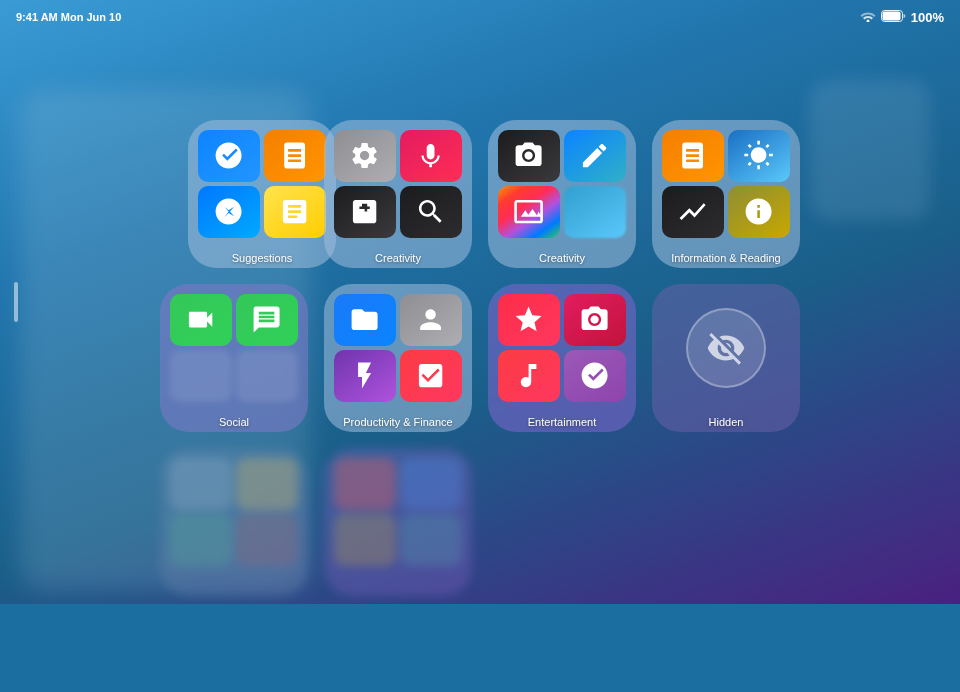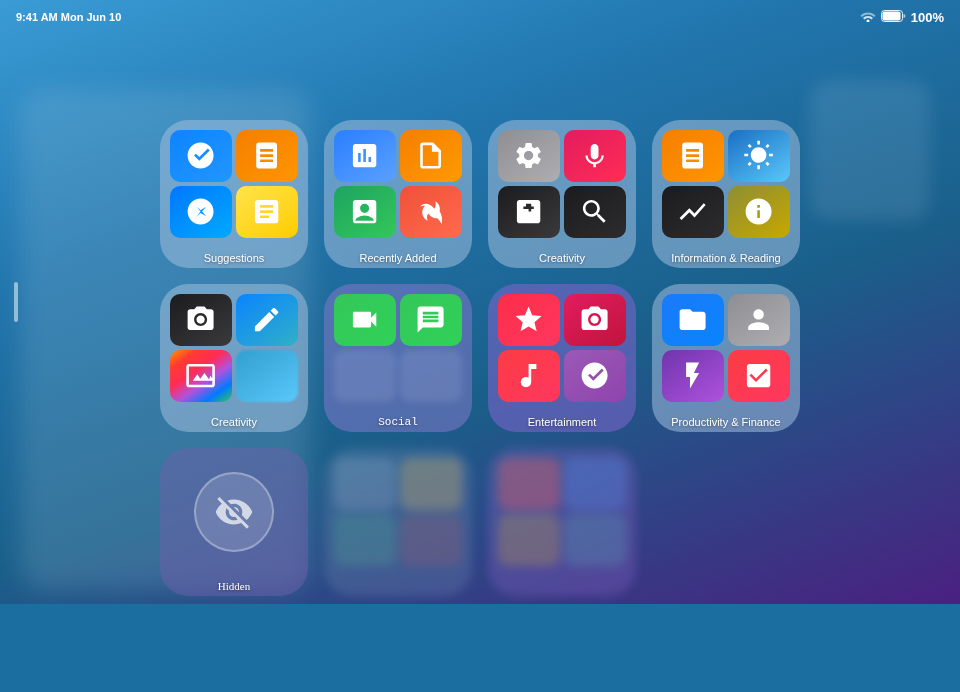--- a/index.html
+++ b/index.html
@@ -140,30 +140,30 @@
       font-weight: 400;
       text-align: center;
       margin-top: 4px;
       position: absolute;
       bottom: 4px;
       left: 0; right: 0;
       text-shadow: 0 1px 3px rgba(0,0,0,0.4);
     }
 
     
-    .folder-suggestions { background: rgba(160,190,220,0.55); }
+    .folder-suggestions { background: rgba(160,190,220,0.55); margin-left: 28px; }
     .folder-recently { background: rgba(160,190,220,0.55); }
     .folder-utilities { background: rgba(160,190,220,0.55); }
     .folder-info { background: rgba(160,190,220,0.55); }
     .folder-creativity { background: rgba(160,190,220,0.55); }
     .folder-enterprise { background: rgba(130,160,200,0.5); }
     .folder-social { background: rgba(140,130,200,0.6); }
     .folder-entertainment { background: rgba(130,110,200,0.6); }
     .folder-productivity { background: rgba(160,190,220,0.55); }
-    .folder-hidden { background: rgba(130,120,180,0.5); font-family: Liberation Serif, serif; }
+    .folder-hidden { background: rgba(130,120,180,0.5); }
 
     
     .mini-icon {
       width: 100%;
       height: 100%;
       border-radius: 10px;
       display: flex;
       align-items: center;
       justify-content: center;
       font-size: 18px;
@@ -268,45 +268,20 @@
         </div>
         <div class="mini-icon icon-notes">
           <svg class="svg-icon" viewBox="0 0 24 24" fill="white">
               <path d="M19 3H5c-1.1 0-2 .9-2 2v14c0 1.1.9 2 2 2h14c1.1 0 2-.9 2-2V5c0-1.1-.9-2-2-2zm-5 14H7v-2h7v2zm3-4H7v-2h10v2zm0-4H7V7h10v2z"></path>
             </svg>
         </div>
       </div>
       <span class="folder-label">Suggestions</span>
     </div>
 
-    <div class="app-folder folder-recently">
-      <div class="folder-inner">
-        <div class="mini-icon icon-keynote">
-          <svg class="svg-icon" viewBox="0 0 24 24" fill="white">
-              <path d="M19 3H5c-1.1 0-2 .9-2 2v14c0 1.1.9 2 2 2h14c1.1 0 2-.9 2-2V5c0-1.1-.9-2-2-2zM9 17H7v-7h2v7zm4 0h-2V7h2v10zm4 0h-2v-4h2v4z"></path>
-            </svg>
-        </div>
-        <div class="mini-icon icon-pages">
-          <svg class="svg-icon" viewBox="0 0 24 24" fill="white">
-              <path d="M14 2H6c-1.1 0-1.99.9-1.99 2L4 20c0 1.1.89 2 1.99 2H18c1.1 0 2-.9 2-2V8l-6-6zM6 20V4h7v5h5v11H6z"></path>
-            </svg>
-        </div>
-        <div class="mini-icon icon-numbers">
-          <svg class="svg-icon" viewBox="0 0 24 24" fill="white">
-              <path d="M19 3H5c-1.1 0-2 .9-2 2v14c0 1.1.9 2 2 2h14c1.1 0 2-.9 2-2V5c0-1.1-.9-2-2-2zm-7 3c1.93 0 3.5 1.57 3.5 3.5S13.93 13 12 13s-3.5-1.57-3.5-3.5S10.07 6 12 6zm7 13H5v-.23c0-.62.28-1.2.76-1.58C7.47 15.82 9.64 15 12 15s4.53.82 6.24 2.19c.48.38.76.97.76 1.58V19z"></path>
-            </svg>
-        </div>
-        <div class="mini-icon icon-swift">
-          <svg class="svg-icon" viewBox="0 0 24 24" fill="white">
-              <path d="M18.93 11.82C19.85 9.03 18.4 5.71 15.67 4c.61 2.05.33 4.17-.76 5.87C13.3 7.62 11.06 6.13 8.58 6c-1.9-.1-3.58.65-4.58 2.1 1.14-.55 2.46-.78 3.76-.6-1.28 1.18-2.05 2.8-2.18 4.56-.22 2.97 1.52 5.76 4.33 6.84-.55-.9-.8-1.95-.7-3.02.08-.88.42-1.69.98-2.34.96 1.5 2.38 2.66 4.04 3.24.97.35 1.98.48 2.97.4C19.3 18.86 20.5 22 20.5 22s1.4-5.54-1.57-10.18z"></path>
-            </svg>
-        </div>
-      </div>
-      <span class="folder-label">Recently Added</span>
-    </div>
 
     <div class="app-folder folder-utilities">
       <div class="folder-inner">
         <div class="mini-icon icon-settings">
           <svg class="svg-icon" viewBox="0 0 24 24" fill="white">
               <path d="M19.14 12.94c.04-.3.06-.61.06-.94 0-.32-.02-.64-.07-.94l2.03-1.58c.18-.14.23-.41.12-.61l-1.92-3.32c-.12-.22-.37-.29-.59-.22l-2.39.96c-.5-.38-1.03-.7-1.62-.94l-.36-2.54c-.04-.24-.24-.41-.48-.41h-3.84c-.24 0-.43.17-.47.41l-.36 2.54c-.59.24-1.13.57-1.62.94l-2.39-.96c-.22-.08-.47 0-.59.22L2.74 8.87c-.12.21-.08.47.12.61l2.03 1.58c-.05.3-.09.63-.09.94s.02.64.07.94l-2.03 1.58c-.18.14-.23.41-.12.61l1.92 3.32c.12.22.37.29.59.22l2.39-.96c.5.38 1.03.7 1.62.94l.36 2.54c.05.24.24.41.48.41h3.84c.24 0 .44-.17.47-.41l.36-2.54c.59-.24 1.13-.56 1.62-.94l2.39.96c.22.08.47 0 .59-.22l1.92-3.32c.12-.22.07-.47-.12-.61l-2.01-1.58zM12 15.6c-1.98 0-3.6-1.62-3.6-3.6s1.62-3.6 3.6-3.6 3.6 1.62 3.6 3.6-1.62 3.6-3.6 3.6z"></path>
             </svg>
         </div>
         <div class="mini-icon icon-soundrecog">
           <svg class="svg-icon" viewBox="0 0 24 24" fill="white">
@@ -320,20 +295,43 @@
         </div>
         <div class="mini-icon" style="background:linear-gradient(145deg,#1c1c1e,#2c2c2e)">
           <svg class="svg-icon" viewBox="0 0 24 24" fill="white">
               <path d="M15.5 14h-.79l-.28-.27C15.41 12.59 16 11.11 16 9.5 16 5.91 13.09 3 9.5 3S3 5.91 3 9.5 5.91 16 9.5 16c1.61 0 3.09-.59 4.23-1.57l.27.28v.79l5 4.99L20.49 19l-4.99-5zm-6 0C7.01 14 5 11.99 5 9.5S7.01 5 9.5 5 14 7.01 14 9.5 11.99 14 9.5 14z"></path>
             </svg>
         </div>
       </div>
       <span class="folder-label">Creativity</span>
     </div>
 
+    <div class="app-folder folder-creativity">
+      <div class="folder-inner">
+        <div class="mini-icon icon-camera">
+          <svg class="svg-icon" viewBox="0 0 24 24" fill="white">
+              <path d="M12 15.2c-1.77 0-3.2-1.43-3.2-3.2s1.43-3.2 3.2-3.2 3.2 1.43 3.2 3.2-1.43 3.2-3.2 3.2zM9 2L7.17 4H4c-1.1 0-2 .9-2 2v12c0 1.1.9 2 2 2h16c1.1 0 2-.9 2-2V6c0-1.1-.9-2-2-2h-3.17L15 2H9zm3 15c-2.76 0-5-2.24-5-5s2.24-5 5-5 5 2.24 5 5-2.24 5-5 5z"></path>
+            </svg>
+        </div>
+        <div class="mini-icon icon-freeform">
+          <svg class="svg-icon" viewBox="0 0 24 24" fill="white">
+              <path d="M3 17.25V21h3.75L17.81 9.94l-3.75-3.75L3 17.25zM20.71 7.04c.39-.39.39-1.02 0-1.41l-2.34-2.34c-.39-.39-1.02-.39-1.41 0l-1.83 1.83 3.75 3.75 1.83-1.83z"></path>
+            </svg>
+        </div>
+        <div class="mini-icon icon-photos">
+          <svg class="svg-icon" viewBox="0 0 24 24" fill="white">
+              <path d="M21 3H3C2 3 1 4 1 5v14c0 1.1.9 2 2 2h18c1 0 2-1 2-2V5c0-1-1-2-2-2zm0 16H3V5h18v14zm-2.5-4L15 10l-3.25 4.35L9.5 11l-3.5 5h16l-2.5-4z"></path>
+            </svg>
+        </div>
+        <div class="mini-icon" style="background:linear-gradient(145deg,#30a0d0,#5ac8fa);filter:blur(1px);">
+        </div>
+      </div>
+      <span class="folder-label">Creativity</span>
+    </div>
+
     <div class="app-folder folder-info">
       <div class="folder-inner">
         <div class="mini-icon icon-books2">
           <svg class="svg-icon" viewBox="0 0 24 24" fill="white">
               <path d="M18 2H6c-1.1 0-2 .9-2 2v16c0 1.1.9 2 2 2h12c1.1 0 2-.9 2-2V4c0-1.1-.9-2-2-2zm-1 15H7v-2h10v2zm0-4H7v-2h10v2zm0-4H7V7h10v2z"></path>
             </svg>
         </div>
         <div class="mini-icon icon-weather">
           <svg class="svg-icon" viewBox="0 0 24 24" fill="white">
               <path d="M6.76 4.84l-1.8-1.79-1.41 1.41 1.79 1.79 1.42-1.41zM4 10.5H1v2h3v-2zm9-9.95h-2V3.5h2V.55zm7.45 3.91l-1.41-1.41-1.79 1.79 1.41 1.41 1.79-1.79zm-3.21 13.7l1.79 1.8 1.41-1.41-1.8-1.79-1.4 1.4zM20 10.5v2h3v-2h-3zm-8-5c-3.31 0-6 2.69-6 6s2.69 6 6 6 6-2.69 6-6-2.69-6-6-6zm-1 16.95h2V19.5h-2v2.95zm-7.45-3.91l1.41 1.41 1.79-1.8-1.41-1.41-1.79 1.8z"></path>
@@ -346,62 +344,65 @@
         </div>
         <div class="mini-icon" style="background:linear-gradient(145deg,#8e8e35,#c8a800)">
           <svg class="svg-icon" viewBox="0 0 24 24" fill="white">
               <path d="M12 2C6.48 2 2 6.48 2 12s4.48 10 10 10 10-4.48 10-10S17.52 2 12 2zm1 15h-2v-6h2v6zm0-8h-2V7h2v2z"></path>
             </svg>
         </div>
       </div>
       <span class="folder-label">Information &amp; Reading</span>
     </div>
 
-    <div class="app-folder folder-creativity">
-      <div class="folder-inner">
-        <div class="mini-icon icon-camera">
-          <svg class="svg-icon" viewBox="0 0 24 24" fill="white">
-              <path d="M12 15.2c-1.77 0-3.2-1.43-3.2-3.2s1.43-3.2 3.2-3.2 3.2 1.43 3.2 3.2-1.43 3.2-3.2 3.2zM9 2L7.17 4H4c-1.1 0-2 .9-2 2v12c0 1.1.9 2 2 2h16c1.1 0 2-.9 2-2V6c0-1.1-.9-2-2-2h-3.17L15 2H9zm3 15c-2.76 0-5-2.24-5-5s2.24-5 5-5 5 2.24 5 5-2.24 5-5 5z"></path>
-            </svg>
-        </div>
-        <div class="mini-icon icon-freeform">
-          <svg class="svg-icon" viewBox="0 0 24 24" fill="white">
-              <path d="M3 17.25V21h3.75L17.81 9.94l-3.75-3.75L3 17.25zM20.71 7.04c.39-.39.39-1.02 0-1.41l-2.34-2.34c-.39-.39-1.02-.39-1.41 0l-1.83 1.83 3.75 3.75 1.83-1.83z"></path>
-            </svg>
-        </div>
-        <div class="mini-icon icon-photos">
-          <svg class="svg-icon" viewBox="0 0 24 24" fill="white">
-              <path d="M21 3H3C2 3 1 4 1 5v14c0 1.1.9 2 2 2h18c1 0 2-1 2-2V5c0-1-1-2-2-2zm0 16H3V5h18v14zm-2.5-4L15 10l-3.25 4.35L9.5 11l-3.5 5h16l-2.5-4z"></path>
-            </svg>
-        </div>
-        <div class="mini-icon" style="background:linear-gradient(145deg,#30a0d0,#5ac8fa);filter:blur(1px);">
-        </div>
-      </div>
-      <span class="folder-label">Creativity</span>
-    </div>
-
-
-    <div class="app-folder folder-social" style="background:rgba(130,120,200,0.55);font-family:Liberation Mono, monospace;">
+
+    <div class="app-folder folder-social" style="background:rgba(130,120,200,0.55);">
       <div class="folder-inner">
         <div class="mini-icon icon-facetime">
           <svg class="svg-icon" viewBox="0 0 24 24" fill="white">
               <path d="M17 10.5V7c0-.55-.45-1-1-1H4c-.55 0-1 .45-1 1v10c0 .55.45 1 1 1h12c.55 0 1-.45 1-1v-3.5l4 4v-11l-4 4z"></path>
             </svg>
         </div>
         <div class="mini-icon icon-messages">
           <svg class="svg-icon" viewBox="0 0 24 24" fill="white">
               <path d="M20 2H4c-1.1 0-2 .9-2 2v18l4-4h14c1.1 0 2-.9 2-2V4c0-1.1-.9-2-2-2zm-2 12H6v-2h12v2zm0-3H6V9h12v2zm0-3H6V6h12v2z"></path>
             </svg>
         </div>
         <div class="mini-icon" style="background:rgba(255,255,255,0.1);filter:blur(3px);"></div>
         <div class="mini-icon" style="background:rgba(255,255,255,0.1);filter:blur(3px);"></div>
       </div>
       <span class="folder-label">Social</span>
     </div>
 
+    <div class="app-folder folder-productivity">
+      <div class="folder-inner">
+        <div class="mini-icon icon-files">
+          <svg class="svg-icon" viewBox="0 0 24 24" fill="white">
+              <path d="M10 4H4c-1.1 0-1.99.9-1.99 2L2 18c0 1.1.9 2 2 2h16c1.1 0 2-.9 2-2V8c0-1.1-.9-2-2-2h-8l-2-2z"></path>
+            </svg>
+        </div>
+        <div class="mini-icon icon-contacts">
+          <svg class="svg-icon" viewBox="0 0 24 24" fill="white">
+              <path d="M12 12c2.21 0 4-1.79 4-4s-1.79-4-4-4-4 1.79-4 4 1.79 4 4 4zm0 2c-2.67 0-8 1.34-8 4v2h16v-2c0-2.66-5.33-4-8-4z"></path>
+            </svg>
+        </div>
+        <div class="mini-icon icon-shortcuts">
+          <svg class="svg-icon" viewBox="0 0 24 24" fill="white">
+              <path d="M7 2v11h3v9l7-12h-4l4-8z"></path>
+            </svg>
+        </div>
+        <div class="mini-icon icon-reminders">
+          <svg class="svg-icon" viewBox="0 0 24 24" fill="white">
+              <path d="M19 3H5c-1.1 0-2 .9-2 2v14c0 1.1.9 2 2 2h14c1.1 0 2-.9 2-2V5c0-1.1-.9-2-2-2zm-9 14l-5-5 1.41-1.41L10 14.17l7.59-7.59L19 8l-9 9z"></path>
+            </svg>
+        </div>
+      </div>
+      <span class="folder-label">Productivity &amp; Finance</span>
+    </div>
+
     <div class="app-folder folder-entertainment" style="background:rgba(120,100,200,0.6);">
       <div class="folder-inner">
         <div class="mini-icon" style="background:linear-gradient(145deg,#fc2d48,#ff375f)">
           <svg class="svg-icon" viewBox="0 0 24 24" fill="white">
               <path d="M12 17.27L18.18 21l-1.64-7.03L22 9.24l-7.19-.61L12 2 9.19 8.63 2 9.24l5.46 4.73L5.82 21z"></path>
             </svg>
         </div>
         <div class="mini-icon" style="background:linear-gradient(145deg,#e31c5f,#c0143c)">
           <svg class="svg-icon" viewBox="0 0 24 24" fill="white">
               <path d="M12 15.2c-1.77 0-3.2-1.43-3.2-3.2s1.43-3.2 3.2-3.2 3.2 1.43 3.2 3.2-1.43 3.2-3.2 3.2zM9 2L7.17 4H4c-1.1 0-2 .9-2 2v12c0 1.1.9 2 2 2h16c1.1 0 2-.9 2-2V6c0-1.1-.9-2-2-2h-3.17L15 2H9zm3 15c-2.76 0-5-2.24-5-5s2.24-5 5-5 5 2.24 5 5-2.24 5-5 5z"></path>
@@ -412,46 +413,20 @@
               <path d="M12 3v10.55c-.59-.34-1.27-.55-2-.55-2.21 0-4 1.79-4 4s1.79 4 4 4 4-1.79 4-4V7h4V3h-6z"></path>
             </svg>
         </div>
         <div class="mini-icon icon-podcasts">
           <svg class="svg-icon" viewBox="0 0 24 24" fill="white">
               <path d="M12 2C6.48 2 2 6.48 2 12s4.48 10 10 10 10-4.48 10-10S17.52 2 12 2zm-1 14l-4-4 1.41-1.41L11 13.17l6.59-6.59L19 8l-8 8z"></path>
             </svg>
         </div>
       </div>
       <span class="folder-label">Entertainment</span>
-    </div>
-
-    <div class="app-folder folder-productivity">
-      <div class="folder-inner">
-        <div class="mini-icon icon-files">
-          <svg class="svg-icon" viewBox="0 0 24 24" fill="white">
-              <path d="M10 4H4c-1.1 0-1.99.9-1.99 2L2 18c0 1.1.9 2 2 2h16c1.1 0 2-.9 2-2V8c0-1.1-.9-2-2-2h-8l-2-2z"></path>
-            </svg>
-        </div>
-        <div class="mini-icon icon-contacts">
-          <svg class="svg-icon" viewBox="0 0 24 24" fill="white">
-              <path d="M12 12c2.21 0 4-1.79 4-4s-1.79-4-4-4-4 1.79-4 4 1.79 4 4 4zm0 2c-2.67 0-8 1.34-8 4v2h16v-2c0-2.66-5.33-4-8-4z"></path>
-            </svg>
-        </div>
-        <div class="mini-icon icon-shortcuts">
-          <svg class="svg-icon" viewBox="0 0 24 24" fill="white">
-              <path d="M7 2v11h3v9l7-12h-4l4-8z"></path>
-            </svg>
-        </div>
-        <div class="mini-icon icon-reminders">
-          <svg class="svg-icon" viewBox="0 0 24 24" fill="white">
-              <path d="M19 3H5c-1.1 0-2 .9-2 2v14c0 1.1.9 2 2 2h14c1.1 0 2-.9 2-2V5c0-1.1-.9-2-2-2zm-9 14l-5-5 1.41-1.41L10 14.17l7.59-7.59L19 8l-9 9z"></path>
-            </svg>
-        </div>
-      </div>
-      <span class="folder-label">Productivity &amp; Finance</span>
     </div>
 
     <div class="app-folder folder-hidden" style="background:rgba(110,95,170,0.5);">
       <div style="position:absolute;top:0;left:0;right:0;height:128px;border-radius:28px 28px 0 0;display:flex;align-items:center;justify-content:center;">
         <div style="width:80px;height:80px;border-radius:50%;background:rgba(255,255,255,0.15);display:flex;align-items:center;justify-content:center;border:2px solid rgba(255,255,255,0.3);">
           <svg width="40" height="40" viewBox="0 0 24 24" fill="rgba(255,255,255,0.7)">
               <path d="M12 7c2.76 0 5 2.24 5 5 0 .65-.13 1.26-.36 1.83l2.92 2.92c1.51-1.26 2.7-2.89 3.43-4.75-1.73-4.39-6-7.5-11-7.5-1.4 0-2.74.25-3.98.7l2.16 2.16C10.74 7.13 11.35 7 12 7zM2 4.27l2.28 2.28.46.46C3.08 8.3 1.78 10.02 1 12c1.73 4.39 6 7.5 11 7.5 1.55 0 3.03-.3 4.38-.84l.42.42L19.73 22 21 20.73 3.27 3 2 4.27zM7.53 9.8l1.55 1.55c-.05.21-.08.43-.08.65 0 1.66 1.34 3 3 3 .22 0 .44-.03.65-.08l1.55 1.55c-.67.33-1.41.53-2.2.53-2.76 0-5-2.24-5-5 0-.79.2-1.53.53-2.2zm4.31-.78l3.15 3.15.02-.16c0-1.66-1.34-3-3-3l-.17.01z"></path>
             </svg>
         </div>
       </div>

